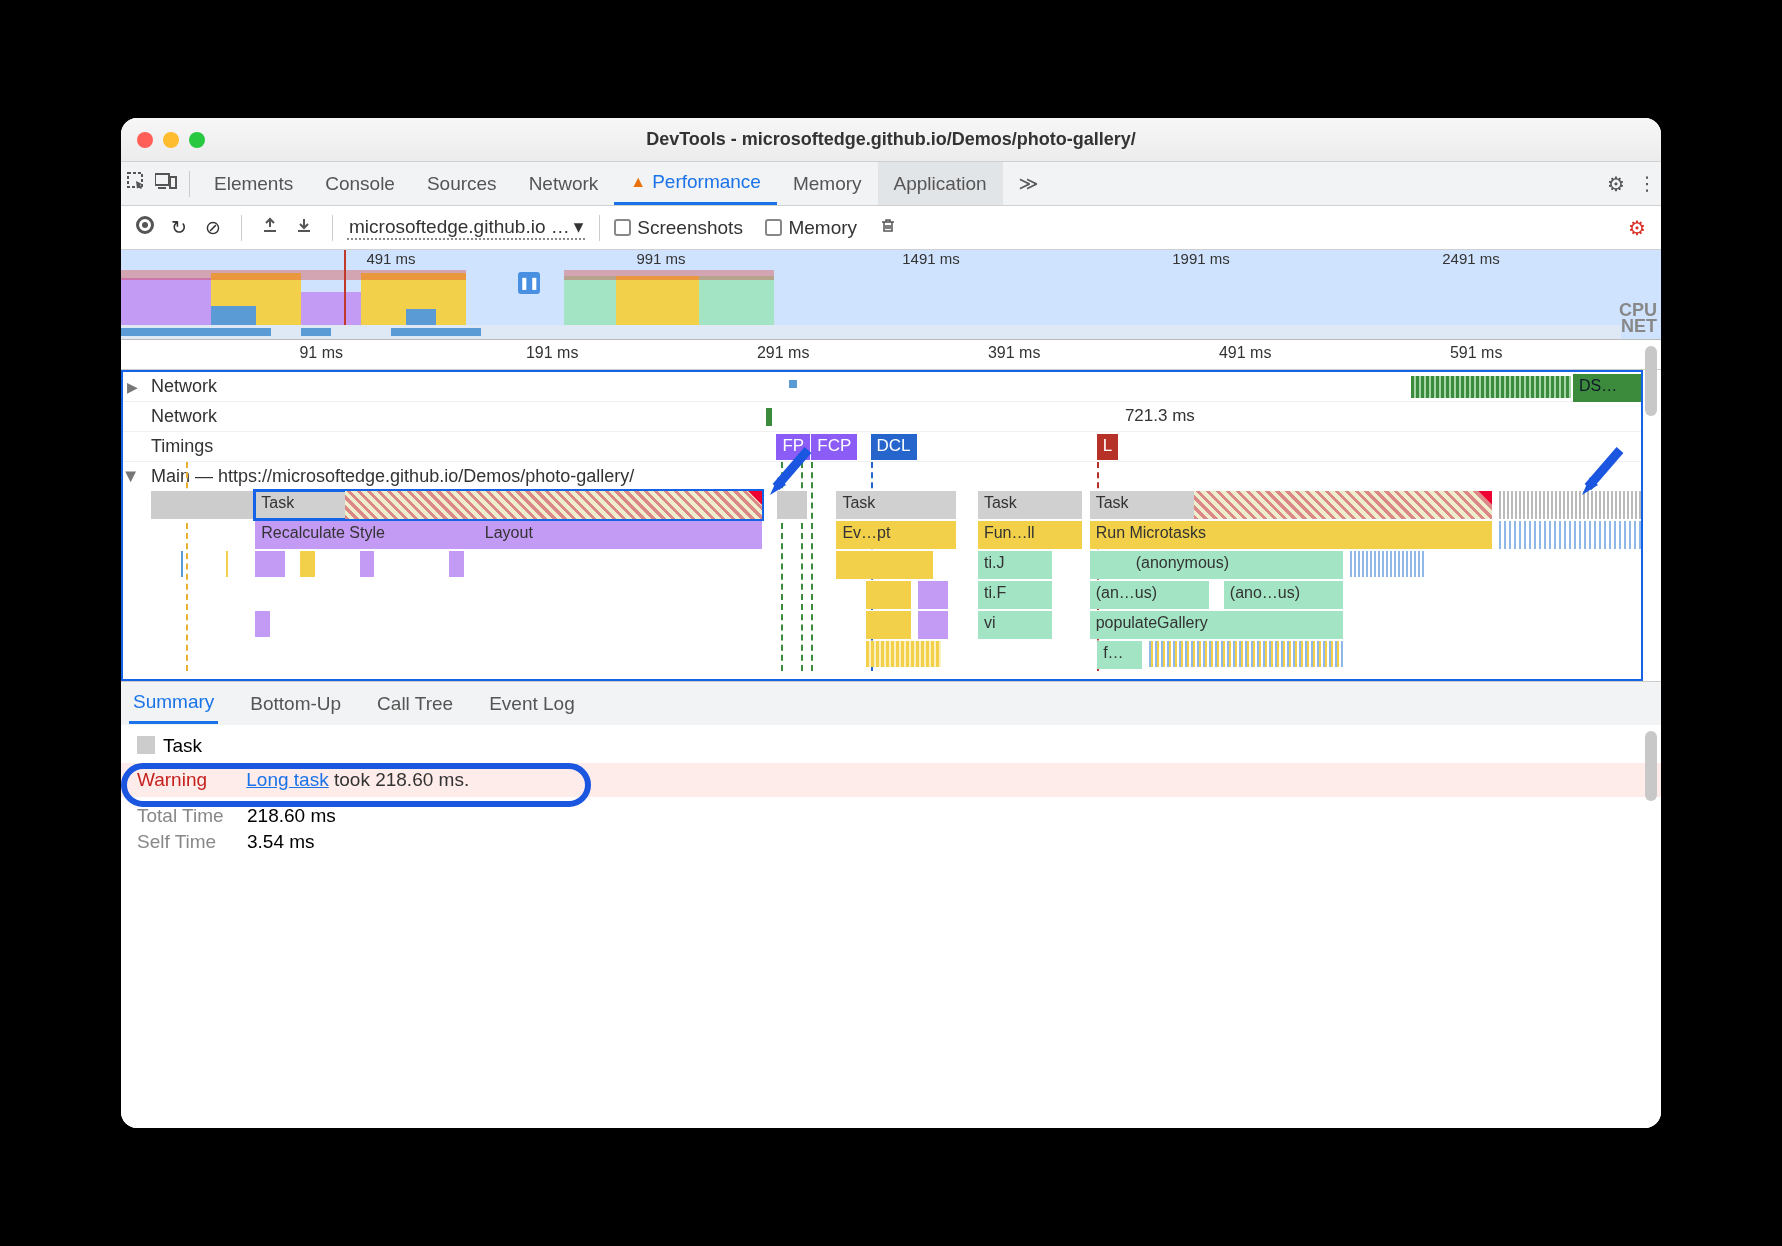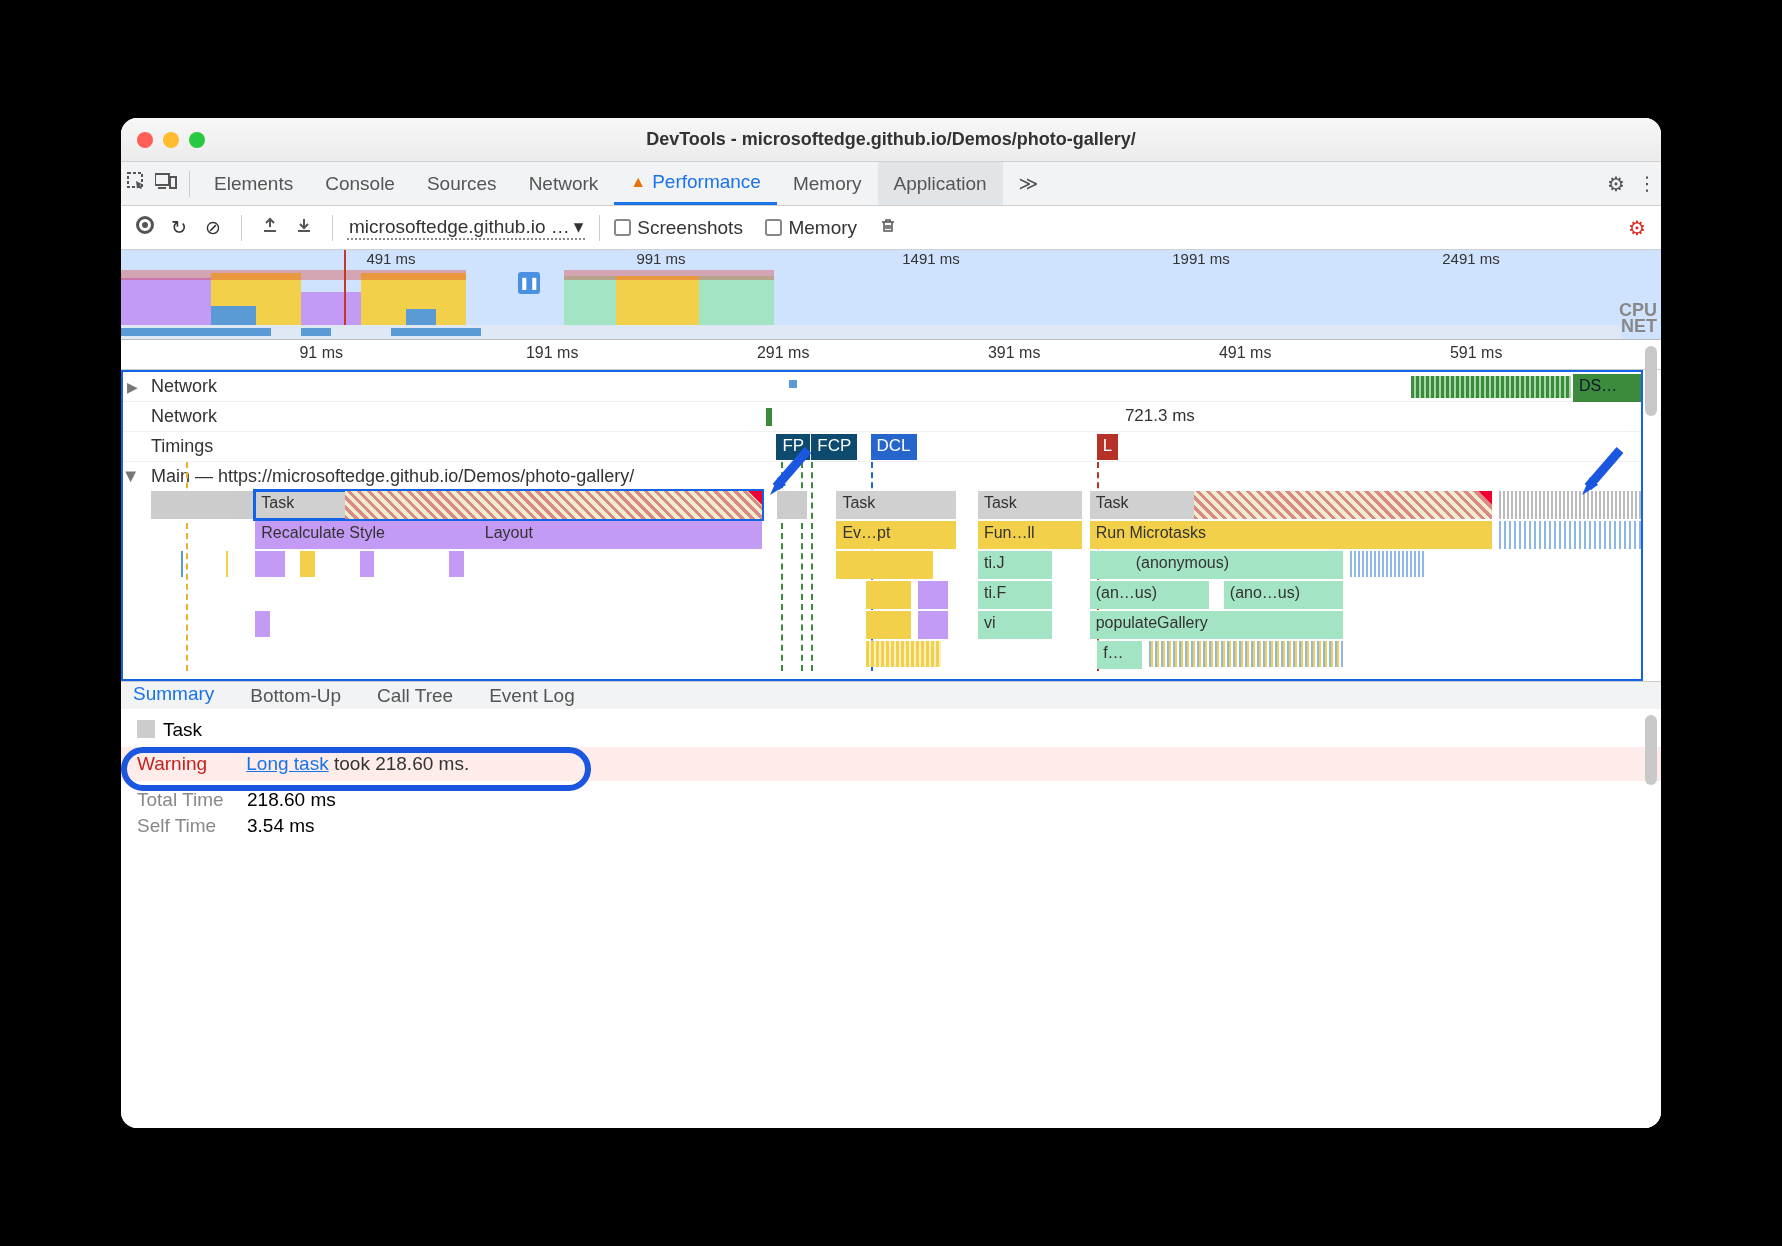--- a/index.html
+++ b/index.html
@@ -48,25 +48,25 @@
   .bar{position:absolute; top:0; height:28px; font-size:16px; color:#333; padding:3px 6px; overflow:hidden; white-space:nowrap;}
   .g-task{background:#d0d0d0;color:#333;}
   .g-task.sel{outline:3px solid #1463e6; outline-offset:-1px;}
   .hatched{ background:repeating-linear-gradient(45deg,#d88,#d88 3px,#eec 3px,#eec 7px); position:absolute; top:0; height:28px;}
   .tri-red{ position:absolute; top:0; width:0;height:0; border-top:14px solid #e03; border-left:14px solid transparent;}
   .g-purple{background:#c39af4;}
   .g-yellow{background:#f2d04a;}
   .g-teal{background:#a3e4c4;}
   .g-grey{background:#ccc;}
   .chip{height:26px;color:#fff;padding:2px 6px;font-size:17px;position:absolute;top:2px;}
-  .chip.gr{background:#0c4a6e;} .chip.bl{background:#2666cc;} .chip.rd{background:#b63127;}
+  .chip.gr{background:#8b5cf6;} .chip.bl{background:#2666cc;} .chip.rd{background:#b63127;}
   .vdash{position:absolute;top:0;bottom:0;width:0;border-left:2px dashed;}
   .annot-arrow{position:absolute; width:45px; height:50px; z-index:50;}
   .annot-arrow svg{width:100%;height:100%;}
-  .detail-tabs{ height:28px; background:#f1f3f4; border-top:1px solid #ccc; display:flex; align-items:center; font-size:19px; padding:1px 8px; gap:28px;}
+  .detail-tabs{ height:44px; background:#f1f3f4; border-top:1px solid #ccc; display:flex; align-items:center; font-size:19px; padding:1px 8px; gap:28px;}
   .detail-tabs .dt{cursor:pointer; color:#555; padding:8px 4px;}
   .detail-tabs .dt.active{color:#1a73e8; border-bottom:3px solid #1a73e8;}
   .detail-body{ padding:10px 16px; font-size:19px; position:relative; flex:1; background:#fff;}
   .swatch{display:inline-block;width:18px;height:18px;background:#ccc;margin-right:8px;vertical-align:-2px;}
   .warn-row{ background:#fdecea; color:#c5221f; padding:6px 0 6px 0; margin:6px -16px; }
   .warn-row .lbl{display:inline-block; width:120px; padding-left:16px;}
   .warn-link{color:#1a73e8; text-decoration:underline;}
   .ring{ position:absolute; border:6px solid #1a56e0; border-radius:24px; pointer-events:none;}
   .kv{display:flex; padding:2px 0;}
   .kv .k{color:#888; width:110px;}

